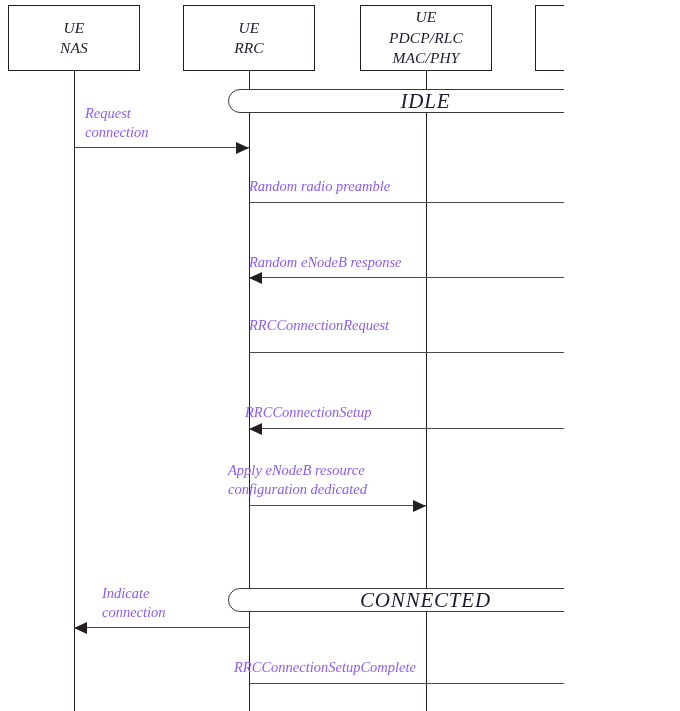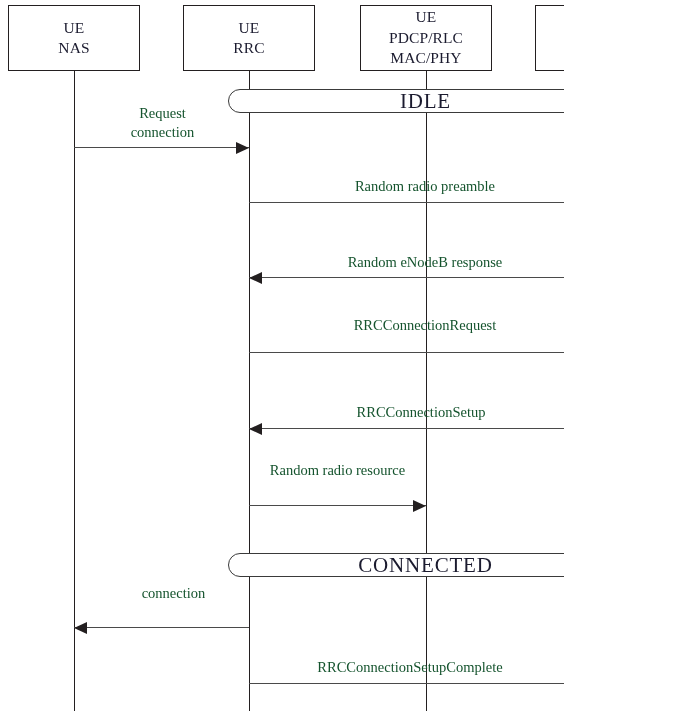--- a/index.html
+++ b/index.html
@@ -9,20 +9,21 @@
   }
   body {
     font-family: "Liberation Serif", "DejaVu Serif", serif;
   }
   #diagram {
     position: relative;
     width: 564px;
     height: 711px;
     background: #ffffff;
     overflow: hidden;
+    font-style: italic;
   }
 
   
   .lifeline-box {
     position: absolute;
     box-sizing: border-box;
     width: 132px;
     height: 66px;
     border: 1.3px solid #231f20;
     background: #ffffff;
@@ -72,24 +73,23 @@
     width: 0;
     height: 0;
     border-top: 6px solid transparent;
     border-bottom: 6px solid transparent;
   }
   .arrow-head.right { border-left: 13px solid #231f20; }
   .arrow-head.left  { border-right: 13px solid #231f20; }
 
   .msg-label {
     position: absolute;
-    color: #14532d;
+    color: #8b5cf6;
     font-size: 14.5px;
     line-height: 1.28;
-    text-align: center;
     white-space: nowrap;
   }
   .msg-label.two-line { white-space: normal; }
   .msg-label .ln { display: block; }
 </style>
 </head>
 <body>
 
 <div id="diagram">
   <div id="lifeline-layer">
@@ -110,21 +110,21 @@
       </div>
       <div class="lifeline" style="left: 426px; top: 71px; height: 640px;"></div>
       <div class="lifeline-box" style="left: 535px; top: 5px;">
         <span class="ln">access</span>
         <span class="ln">NAS</span>
       </div>
       <div class="lifeline" style="left: 601px; top: 71px; height: 640px;"></div>
     </div>
   <div id="state-bar-layer">
       <div class="state-bar" style="left: 228px; top: 89px; width: 395px;">IDLE</div>
-      <div class="state-bar" style="left: 228px; top: 553px; width: 395px; text-align: right;">CONNECTED</div>
+      <div class="state-bar" style="left: 228px; top: 588px; width: 395px; text-align: right;">CONNECTED</div>
     </div>
   <div id="message-layer">
       <div class="msg-line" style="left: 74px; top: 147px; width: 175px;"></div>
       <div class="arrow-head right" style="top: 142px; left: 236px;"></div>
       <div class="msg-label two-line" style="left: 85px; top: 104px; width: 155px;">
         <span class="ln">Request</span>
         <span class="ln">connection</span>
       </div>
       <div class="msg-line" style="left: 249px; top: 202px; width: 352px;"></div>
       <div class="arrow-head right" style="top: 197px; left: 588px;"></div>
@@ -142,25 +142,27 @@
         <span class="ln">RRCConnectionRequest</span>
       </div>
       <div class="msg-line" style="left: 249px; top: 428px; width: 352px;"></div>
       <div class="arrow-head left" style="top: 423px; left: 249px;"></div>
       <div class="msg-label" style="left: 245px; top: 403px; width: 352px;">
         <span class="ln">RRCConnectionSetup</span>
       </div>
       <div class="msg-line" style="left: 249px; top: 505px; width: 177px;"></div>
       <div class="arrow-head right" style="top: 500px; left: 413px;"></div>
       <div class="msg-label two-line" style="left: 228px; top: 461px; width: 219px;">
-        <span class="ln">Random radio resource</span>
+        <span class="ln">Apply eNodeB resource</span>
+        <span class="ln">configuration dedicated</span>
       </div>
       <div class="msg-line" style="left: 74px; top: 627px; width: 175px;"></div>
       <div class="arrow-head left" style="top: 622px; left: 74px;"></div>
       <div class="msg-label two-line" style="left: 102px; top: 584px; width: 143px;">
+        <span class="ln">Indicate</span>
         <span class="ln">connection</span>
       </div>
       <div class="msg-line" style="left: 249px; top: 683px; width: 352px;"></div>
       <div class="arrow-head right" style="top: 678px; left: 588px;"></div>
       <div class="msg-label" style="left: 234px; top: 658px; width: 352px;">
         <span class="ln">RRCConnectionSetupComplete</span>
       </div>
     </div>
 </div>
 

